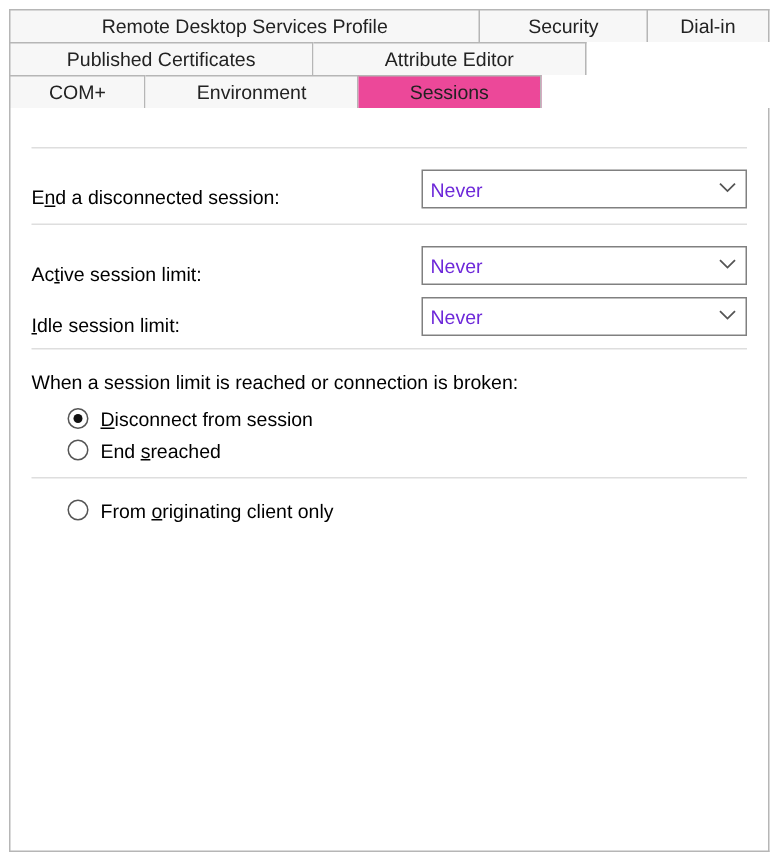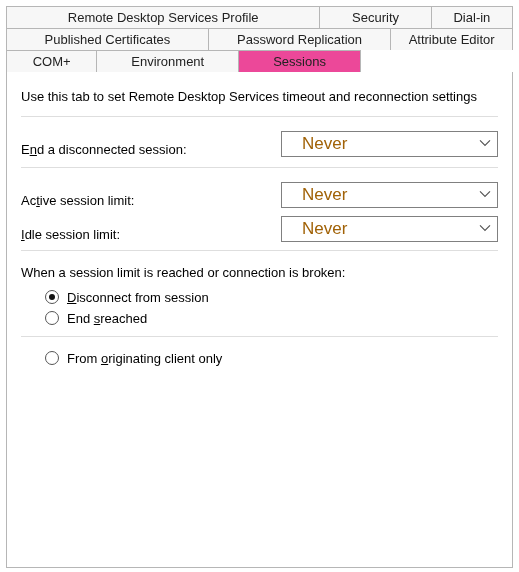--- a/index.html
+++ b/index.html
@@ -52,22 +52,22 @@
   hr.sep{border:none;border-top:1px solid #dedede;margin:10px 0 14px 0}
 
   .form-row{display:flex;align-items:flex-end;margin-bottom:8px}
   .form-row .label{width:260px}
   .combo{
     position:relative;flex:1;
     height:26px;
     border:1px solid #808080;
     background:#fff;
     display:flex;align-items:center;
-    padding-left:20px;padding-right:26px;
-    font-size:17px;color:#a16207;
+    padding-left:5px;padding-right:26px;
+    font-size:13px;color:#6d28d9;
   }
   .combo .chev{
     position:absolute;right:6px;top:50%;transform:translateY(-55%);
     width:12px;height:12px;pointer-events:none;
   }
   .combo .chev svg{width:12px;height:12px;display:block}
 
   .section-label{margin:6px 0 10px 0}
 
   .radio-group{padding-left:24px}
@@ -97,42 +97,38 @@
       </div>
     <div class="tab">
         <span>Dial-in</span>
       </div>
   </div>
   <div class="tab-row rw2">
     <div class="tab">
         <span>Published Certificates</span>
       </div>
     <div class="tab">
-        <span>Password Replication</span>
-      </div>
-    <div class="tab">
         <span>Attribute Editor</span>
       </div>
   </div>
   <div class="tab-row rw3">
     <div class="tab">
         <span>COM+</span>
       </div>
     <div class="tab">
         <span>Environment</span>
       </div>
     <div class="tab active">
         <span>Sessions</span>
       </div>
   </div>
 </div>
 
 <div class="panel">
 
-  <div class="intro">Use this tab to set Remote Desktop Services timeout and reconnection settings</div>
   <hr class="sep">
 
   <div class="form-row">
     <div class="label">
       <span>E</span><span class="u">n</span><span>d a disconnected session:</span>
     </div>
     <div class="combo">
       <span>Never</span>
       <span class="chev">
         <svg viewBox="0 0 12 12">

